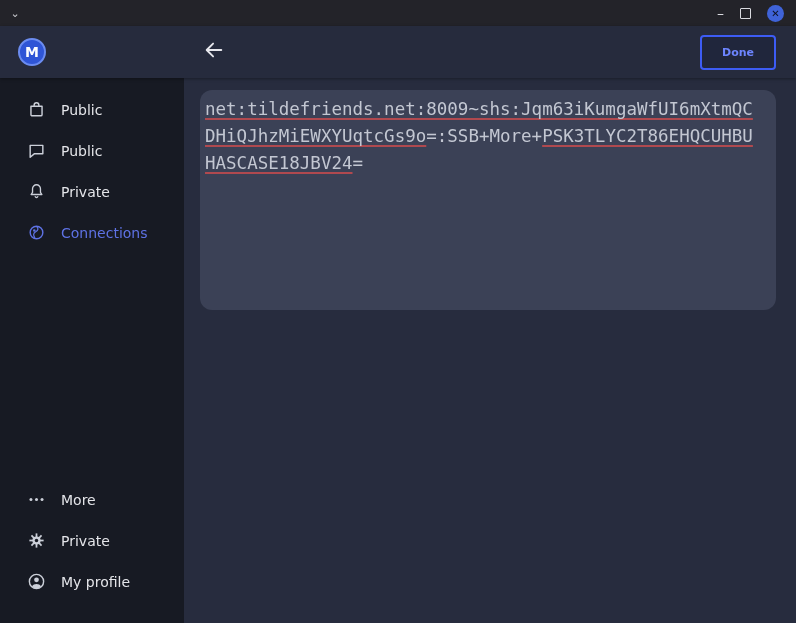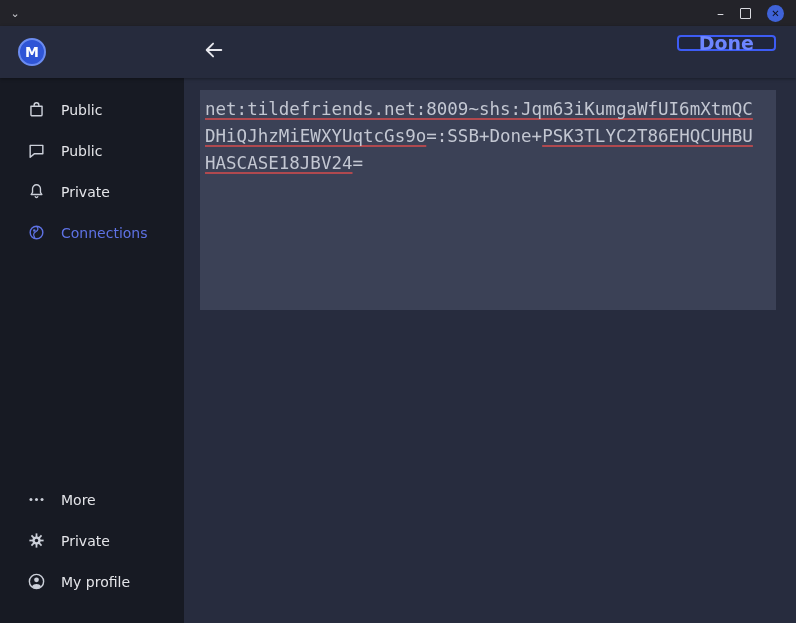--- a/index.html
+++ b/index.html
@@ -37,24 +37,24 @@
     display:flex;align-items:center;justify-content:center;
     color:#ffffff;font-weight:bold;font-size:14px;
   }
   .back{
     position:absolute;left:200px;width:28px;height:28px;
     display:flex;align-items:center;justify-content:center;
     color:#e8e9ee;cursor:pointer;
   }
   .back svg{width:22px;height:22px;}
   .done-btn{
-    position:absolute;right:20px;top:9px;height:16px;
+    position:absolute;right:20px;top:9px;height:35px;
     padding:0 20px;box-sizing:border-box;
     background:#20263c;border:2px solid #3d5cf5;border-radius:4px;
-    color:#6d85ff;font-size:19px;font-weight:bold;
+    color:#6d85ff;font-size:11px;font-weight:bold;
     display:flex;align-items:center;cursor:pointer;
     font-family:"DejaVu Sans","Liberation Sans",sans-serif;
   }
   
   .sidebar{
     position:absolute;top:78px;left:0;width:184px;bottom:0;
     background:#171a23;
   }
   .nav-top{padding-top:11px;}
   .nav-bottom{position:absolute;bottom:21px;left:0;right:0;}
@@ -66,21 +66,21 @@
   .item .icn svg{width:19px;height:19px;display:block;}
   .item.active{color:#5e72e4;}
   .item.active .icn{color:#5e72e4;}
   
   .main{
     position:absolute;top:78px;left:184px;right:0;bottom:0;
     background:#272c3e;
   }
   .editor{
     position:absolute;left:16px;top:12px;width:576px;height:220px;
-    background:#3b4156;border-radius:0;box-sizing:border-box;
+    background:#3b4156;border-radius:12px;box-sizing:border-box;
     padding:6px 5px;cursor:text;
     font-family:"DejaVu Sans Mono","Liberation Mono",monospace;
     font-size:17.5px;line-height:27px;color:#c3c7d2;
   }
   .line{white-space:pre;}
   .u{
     text-decoration:underline;
     text-decoration-color:#b0494f;
     text-decoration-thickness:2px;
     text-underline-offset:3px;
@@ -200,16 +200,16 @@
       </span>
       <span>My profile</span>
     </div>
 
   </div>
 </div>
 
 <div class="main">
   <div class="editor">
       <div class="line"><span class="u">net:tildefriends.net:8009~shs:Jqm63iKumgaWfUI6mXtmQC</span></div>
-      <div class="line"><span class="u">DHiQJhzMiEWXYUqtcGs9o</span><span>=:SSB+Done+</span><span class="u">PSK3TLYC2T86EHQCUHBU</span></div>
+      <div class="line"><span class="u">DHiQJhzMiEWXYUqtcGs9o</span><span>=:SSB+More+</span><span class="u">PSK3TLYC2T86EHQCUHBU</span></div>
       <div class="line"><span class="u">HASCASE18JBV24</span><span>=</span></div>
     </div>
 </div>
 
 </body></html>

